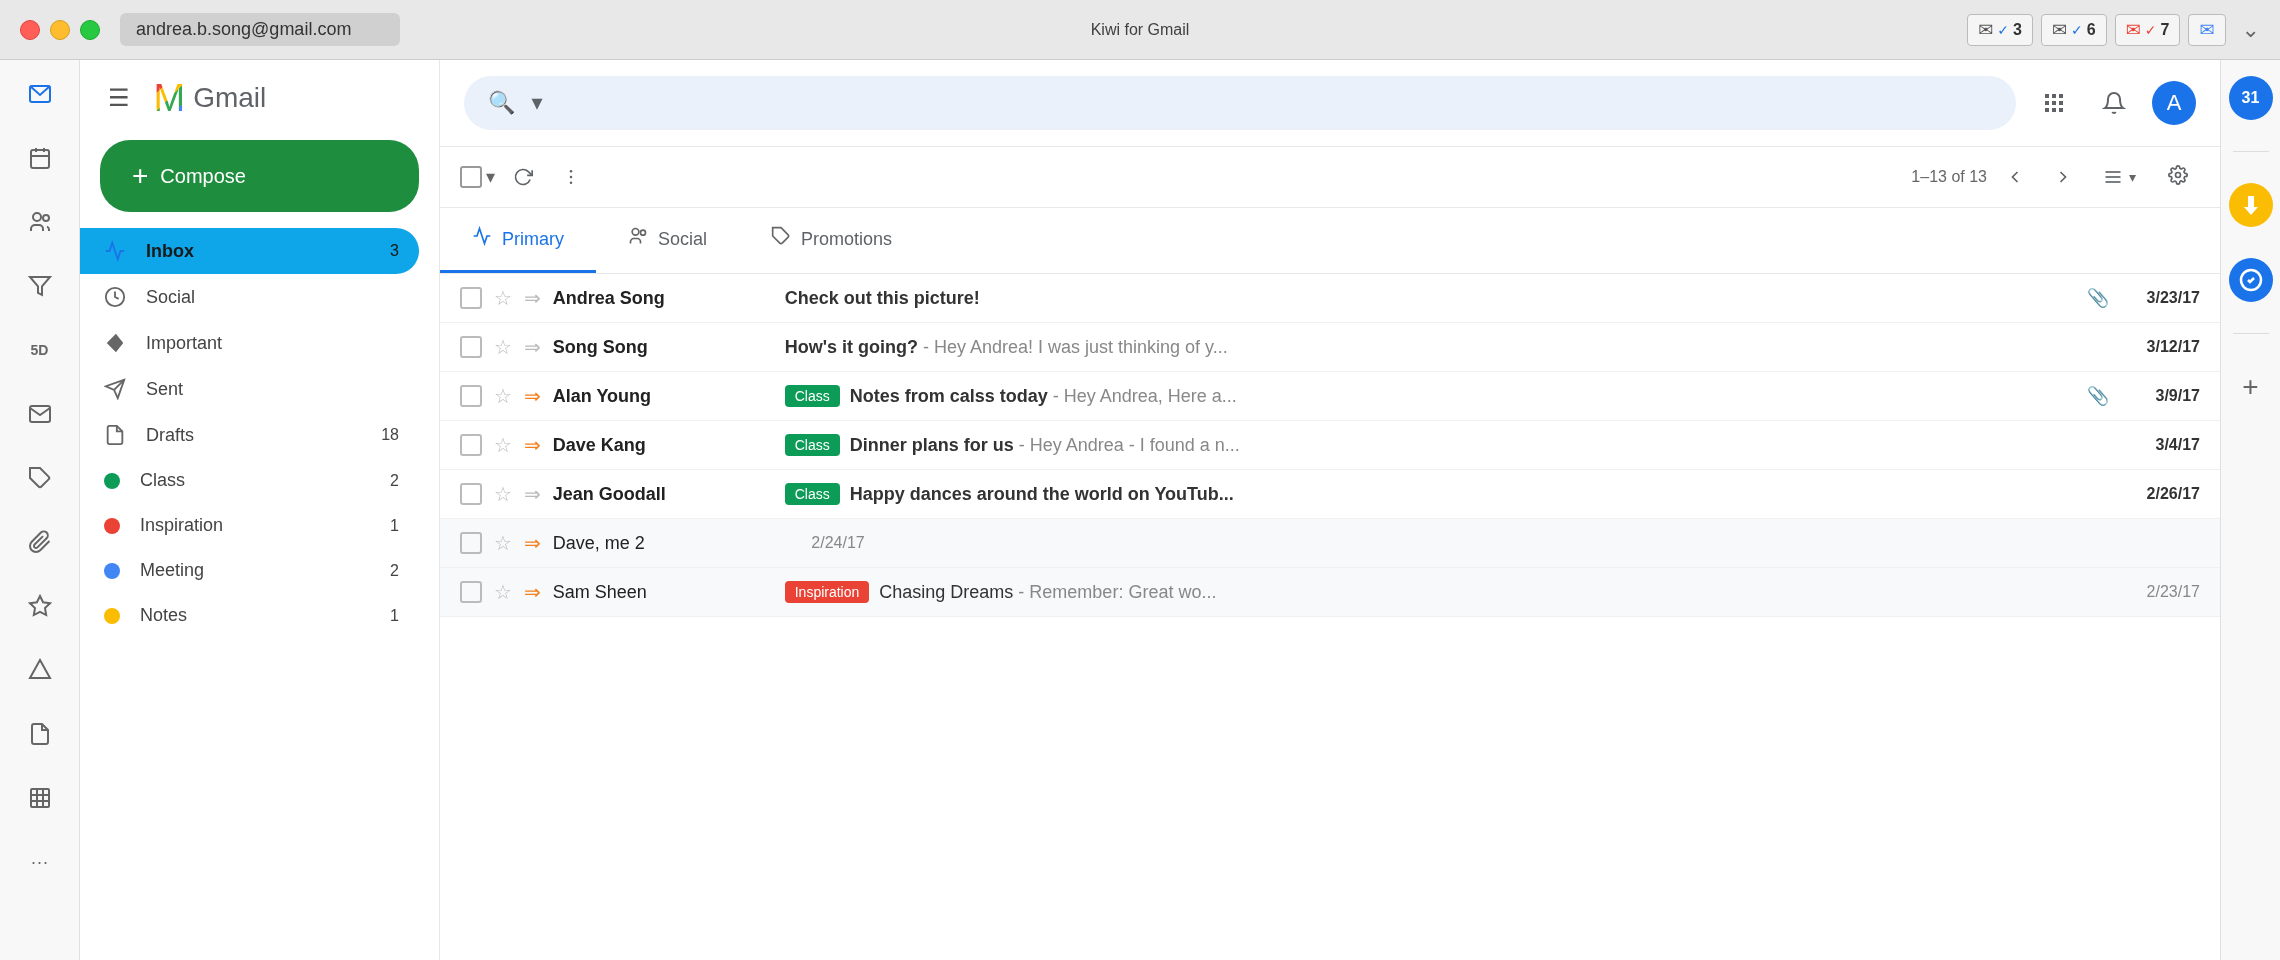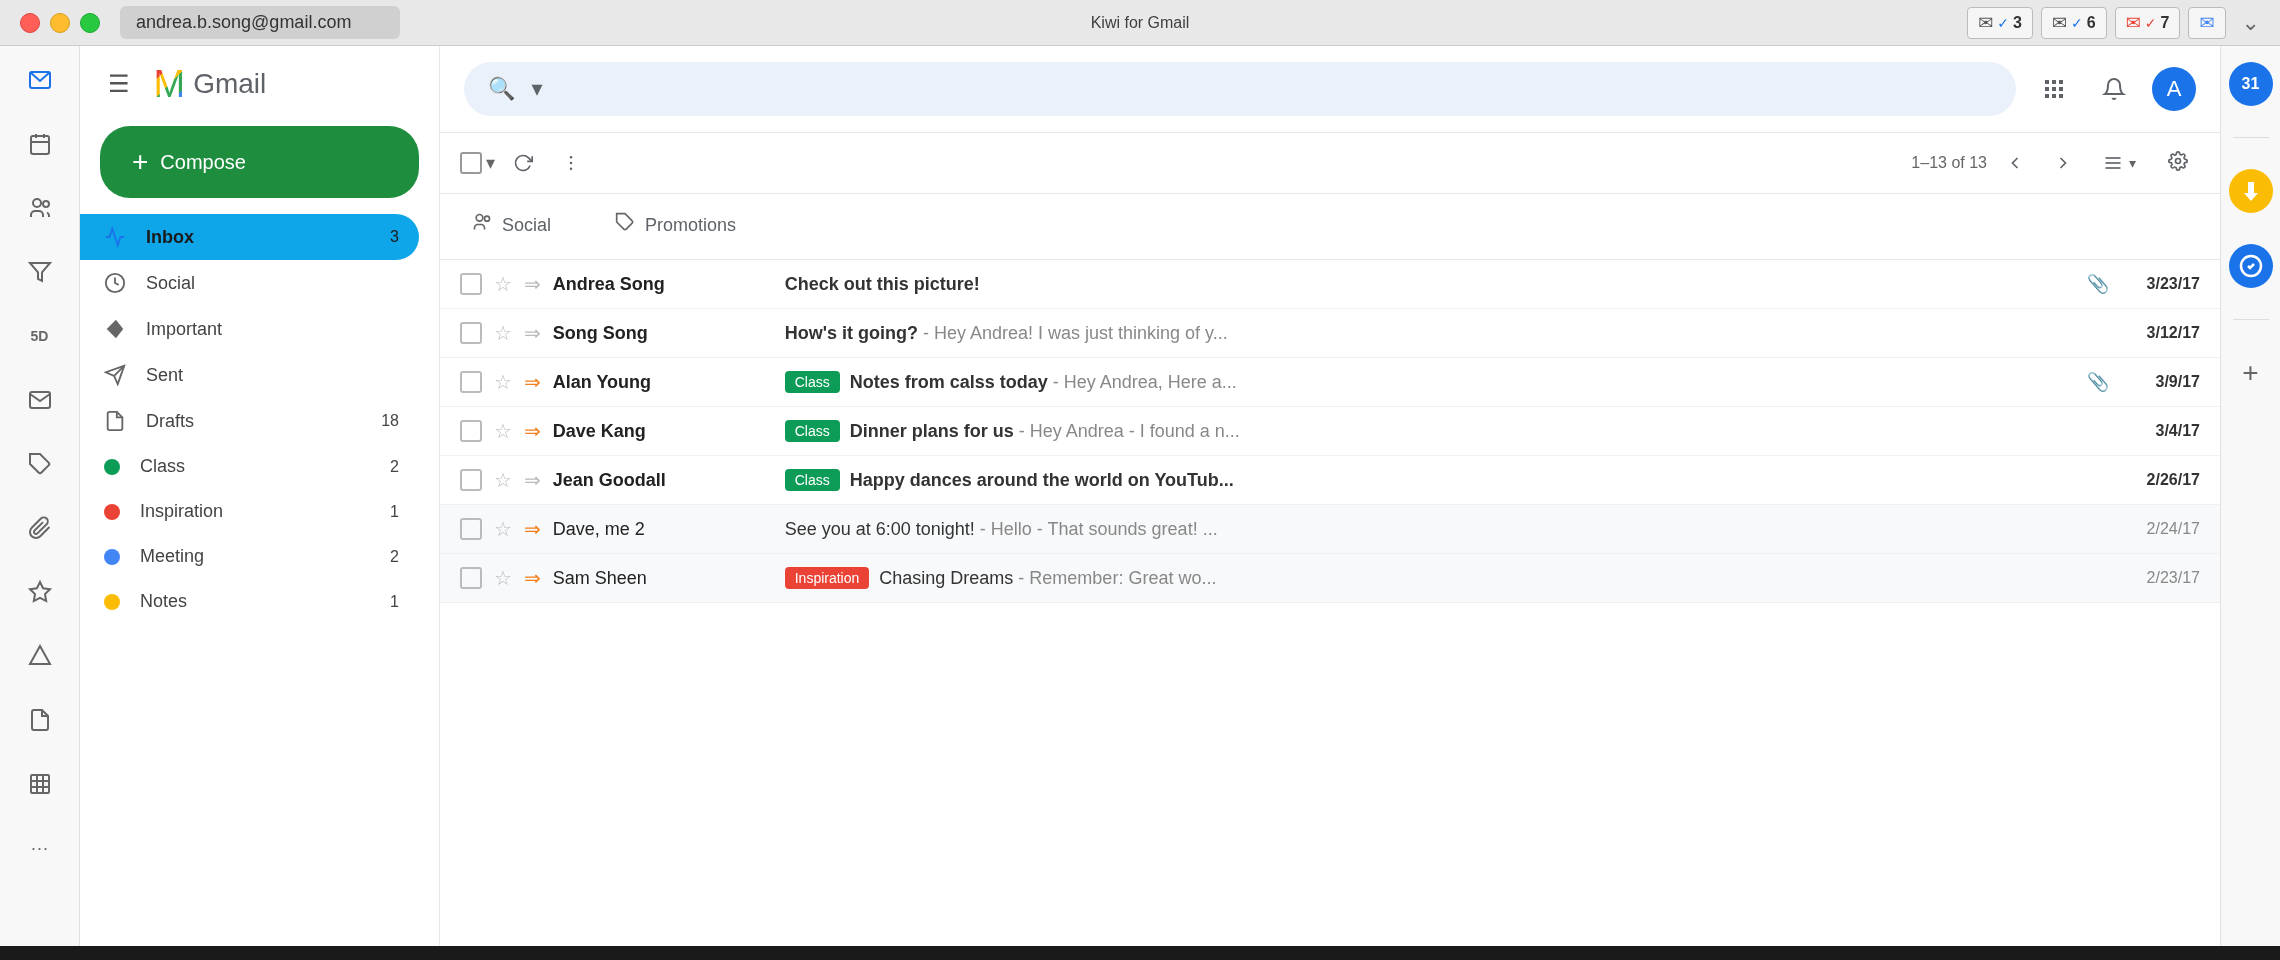--- a/index.html
+++ b/index.html
@@ -8,21 +8,21 @@
       font-family: 'Helvetica Neue', Arial, sans-serif;
       width: 2280px;
       height: 960px;
       overflow: hidden;
       position: relative;
     }
 
     
     .title-bar {
       background: #e8e8e8;
-      height: 46px;
+      height: 60px;
       display: flex;
       align-items: center;
       position: relative;
       border-bottom: 1px solid #ccc;
       padding: 0 20px;
     }
     .traffic-lights {
       display: flex;
       gap: 10px;
       align-items: center;
@@ -711,20 +711,28 @@
       </button>
       <button class="gear-btn">
         <svg width="20" height="20" viewBox="0 0 24 24" fill="none" stroke="#5f6368" stroke-width="2">
             <circle cx="12" cy="12" r="3"></circle>
             <path d="M19.4 15a1.65 1.65 0 00.33 1.82l.06.06a2 2 0 010 2.83 2 2 0 01-2.83 0l-.06-.06a1.65 1.65 0 00-1.82-.33 1.65 1.65 0 00-1 1.51V21a2 2 0 01-4 0v-.09A1.65 1.65 0 009 19.4a1.65 1.65 0 00-1.82.33l-.06.06a2 2 0 01-2.83 0 2 2 0 010-2.83l.06-.06A1.65 1.65 0 004.68 15a1.65 1.65 0 00-1.51-1H3a2 2 0 010-4h.09A1.65 1.65 0 004.6 9a1.65 1.65 0 00-.33-1.82l-.06-.06a2 2 0 010-2.83 2 2 0 012.83 0l.06.06A1.65 1.65 0 009 4.68a1.65 1.65 0 001-1.51V3a2 2 0 014 0v.09a1.65 1.65 0 001 1.51 1.65 1.65 0 001.82-.33l.06-.06a2 2 0 012.83 0 2 2 0 010 2.83l-.06.06A1.65 1.65 0 0019.4 9a1.65 1.65 0 001.51 1H21a2 2 0 010 4h-.09a1.65 1.65 0 00-1.51 1z"></path>
           </svg>
       </button>
     </div>
 
     <div class="tabs">
+      <div class="tab active">
+        <span class="tab-icon">
+          <svg width="20" height="20" viewBox="0 0 24 24" fill="none" stroke="#1a73e8" stroke-width="2">
+              <polyline points="22,12 18,12 15,21 9,3 6,12 2,12"></polyline>
+            </svg>
+        </span>
+        <span>Primary</span>
+      </div>
       <div class="tab">
         <span class="tab-icon">
           <svg width="20" height="20" viewBox="0 0 24 24" fill="none" stroke="#666" stroke-width="2">
               <circle cx="9" cy="7" r="4"></circle>
               <path d="M3 21v-2a4 4 0 014-4h4a4 4 0 014 4v2"></path>
               <circle cx="18" cy="8" r="3"></circle>
             </svg>
         </span>
         <span>Social</span>
       </div>
@@ -809,23 +817,20 @@
         <div class="email-meta">
           <span class="email-date">2/26/17</span>
         </div>
       </div>
 
       <div class="email-row read">
         <div class="email-checkbox"></div>
         <span class="email-star">☆</span>
         <span class="email-forward orange">⇒</span>
         <span class="sender-name">Dave, me 2</span>
-        <div class="email-body">
-          <span class="subject-text">See you at 6:00 tonight! <span class="preview-text">- Hello - That sounds great! ...</span></span>
-        </div>
         <div class="email-meta">
           <span class="email-date">2/24/17</span>
         </div>
       </div>
 
       <div class="email-row read">
         <div class="email-checkbox"></div>
         <span class="email-star">☆</span>
         <span class="email-forward orange">⇒</span>
         <span class="sender-name">Sam Sheen</span>

